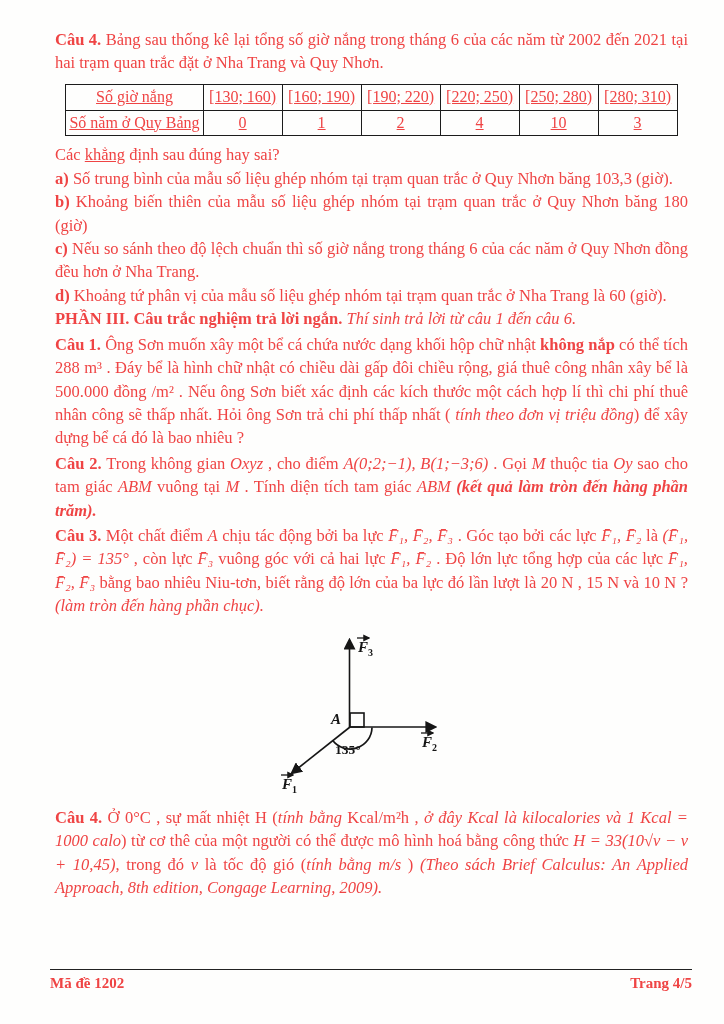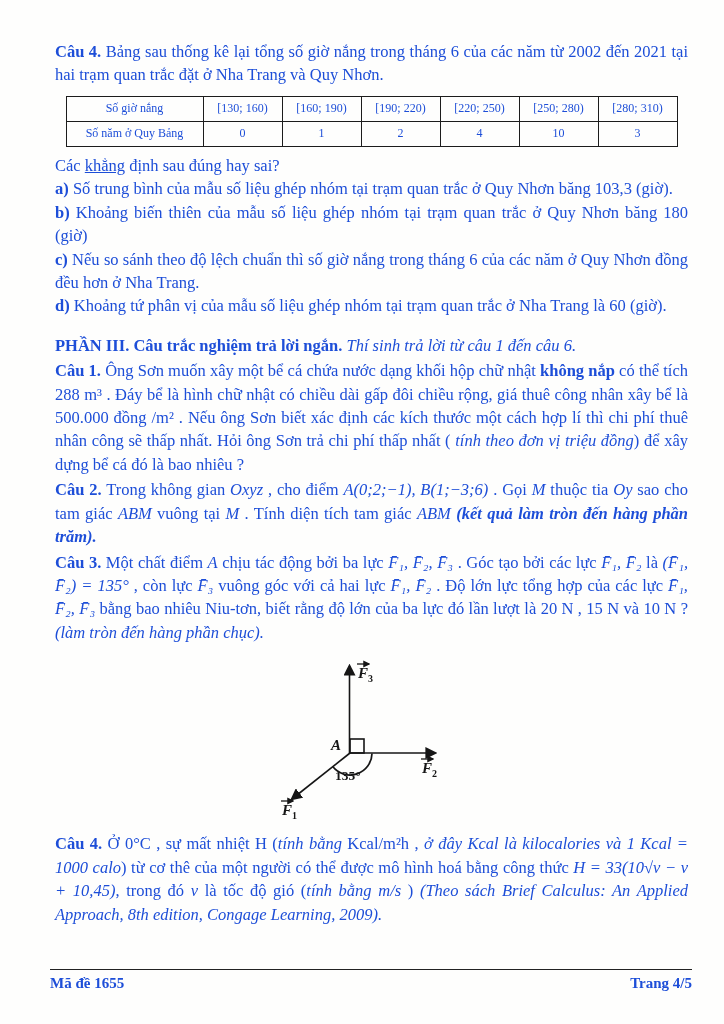--- a/index.html
+++ b/index.html
@@ -1,48 +1,49 @@
 <!DOCTYPE html>
 <html><head>
 <meta charset="utf-8">
 <style>
   html,body{margin:0;padding:0;background:#ffffff;}
   .page{
     position:relative;
     width:724px;height:1024px;
     background:#fefefdff;
     font-family:"Liberation Serif","DejaVu Serif",serif;
-    color:#1d4ed8;
+    color:#ef4444;
     box-sizing:border-box;
-    padding:40px 36px 0 55px;
+    padding:28px 36px 0 55px;
     font-size:16.5px;
     line-height:1.42;
     overflow:hidden;
   }
   p{margin:0;text-align:justify;}
   .b{font-weight:bold;}
   .i{font-style:italic;}
   .bi{font-weight:bold;font-style:italic;}
   .m{font-style:italic;}
   .u{text-decoration:underline;}
-  .sp{margin-top:16px;}
+  .sp{margin-top:0;}
   .q{margin-top:2px;}
   table.stats{
     border-collapse:collapse;
     margin:9px auto 7px auto;
     table-layout:fixed;
   }
   table.stats td,table.stats th{
     border:1.7px solid #1c1c1c;
     font-weight:normal;
-    font-size:12px;
+    font-size:16px;
     text-align:center;
     padding:1px 3px;
     height:22px;
     white-space:nowrap;
+    text-decoration:underline;
   }
   table.stats .lbl{width:130px;text-align:center;}
   table.stats .c{width:72px;margin-top:28px;}
   .diagram{position:relative;height:184px;margin-top:2px;text-decoration:underline;}
   .diagram svg{position:absolute;left:195px;top:0;}
   .dlabel{font-family:"Liberation Serif","DejaVu Serif",serif;font-weight:bold;font-style:italic;font-size:15px;fill:#161616;}
   .dsub{font-size:10px;font-style:normal;font-weight:bold;}
   .dangle{font-family:"Liberation Serif","DejaVu Serif",serif;font-weight:bold;font-size:13.5px;fill:#161616;font-style:normal;}
   .footer{
     position:absolute;left:50px;right:32px;top:969px;
@@ -125,17 +126,17 @@
       <line x1="31" y1="155" x2="43" y2="155" stroke="#161616" stroke-width="1.3" marker-end="url(#ah2)"></line>
 
       <text class="dlabel" x="81" y="104">A</text>
       <text class="dangle" x="85" y="134">135°</text>
     </svg>
   </div>
 
   <p class="q"><span class="b">Câu 4.</span><span> Ở 0°C , sự mất nhiệt H (</span><span class="i">tính bằng</span><span> Kcal/m²h , </span><span class="i">ở đây Kcal là kilocalories và 1 Kcal = 1000 calo</span><span>) từ cơ thê của một người có thể được mô hình hoá bằng công thức </span><span class="m">H = 33(10√v − v + 10,45)</span><span>, trong đó </span><span class="m">v</span><span> là tốc độ gió (</span><span class="i">tính bằng m/s</span><span> ) </span><span class="i">(Theo sách Brief Calculus: An Applied Approach, 8th edition, Congage Learning, 2009).</span></p>
 
   <div class="footer">
-    <span>Mã đề 1655</span>
+    <span>Mã đề 1202</span>
     <span>Trang 4/5</span>
   </div>
 
 </div>
 
 </body></html>

